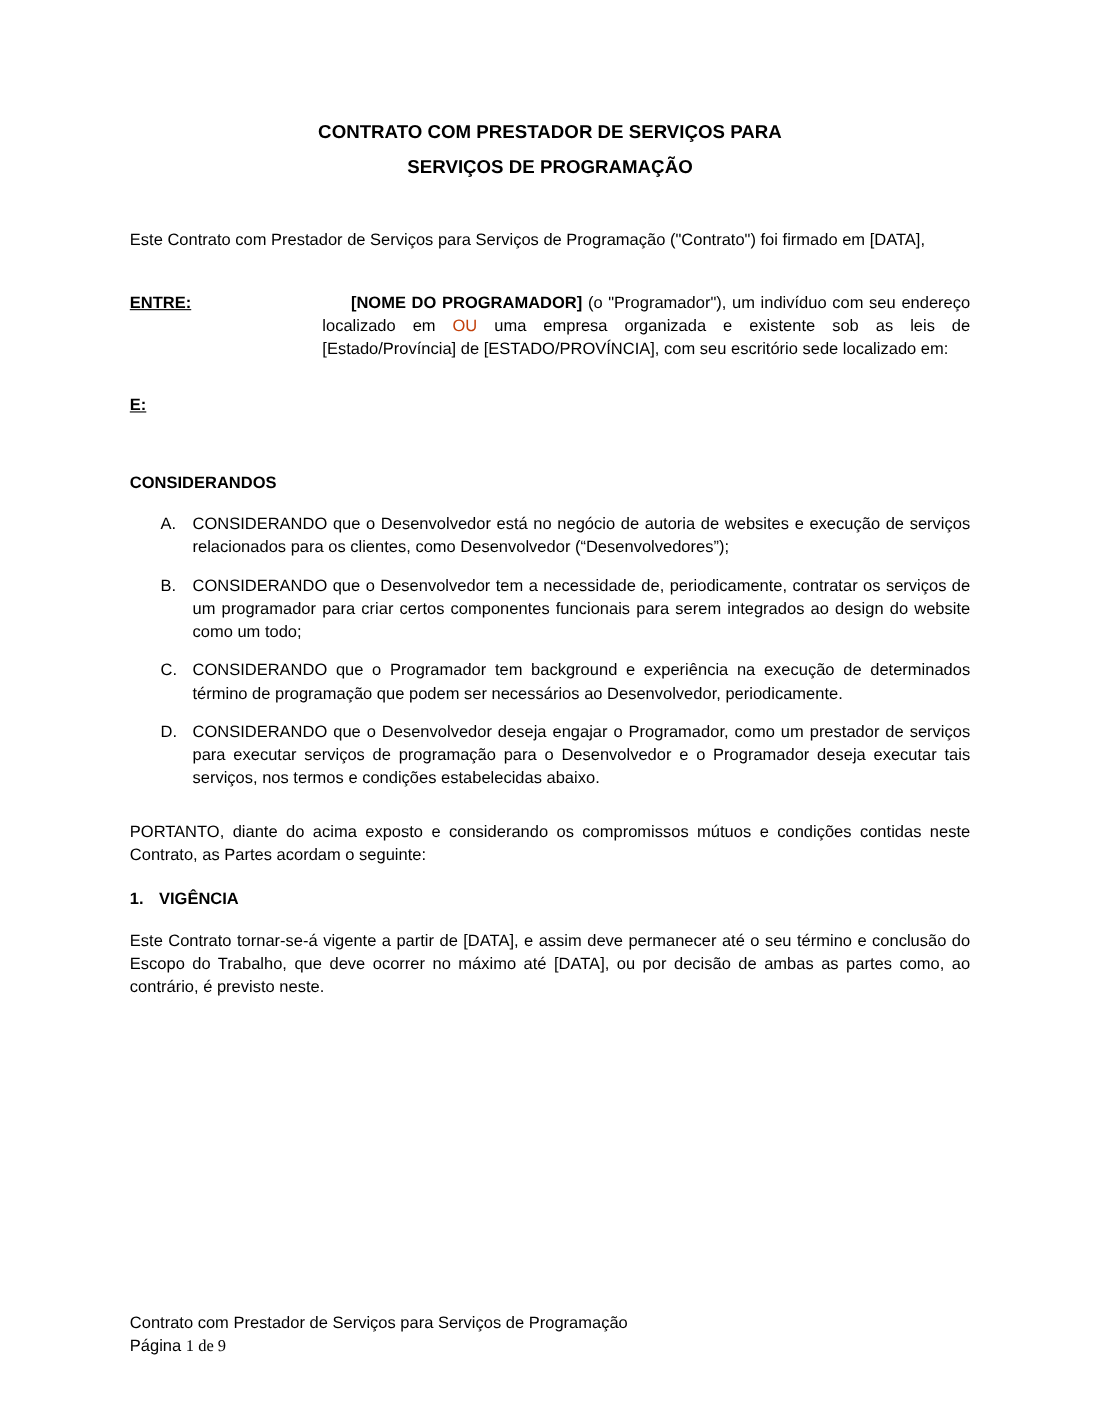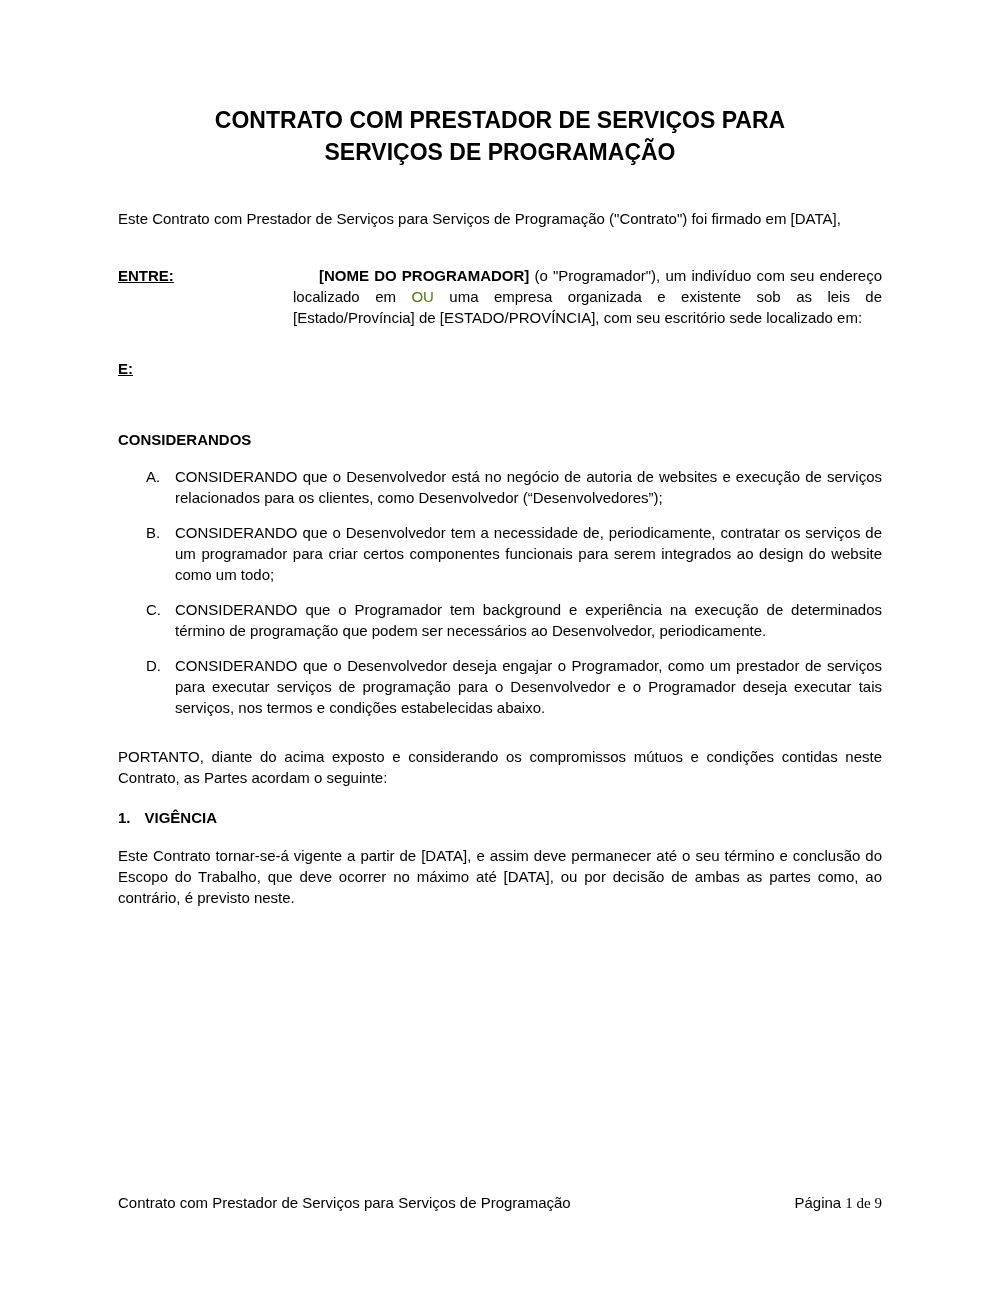--- a/index.html
+++ b/index.html
@@ -16,26 +16,26 @@
     overflow: hidden;
   }
   .content {
     position: absolute;
     left: 118px;
     top: 104px;
     width: 764px;
   }
   .b { font-weight: bold; padding-left: 26px; }
   .just { text-align: justify; }
-  .gray { color: #4d7c0f; }
+  .gray { color: #c2410c; }
 
   .doc-title {
     text-align: center;
     font-weight: bold;
-    font-size: 23px;
+    font-size: 17px;
     line-height: 32px;
     margin-bottom: 40px;
   }
   .intro { margin-bottom: 36px; }
 
   .party { display: flex; margin-bottom: 30px; }
   .party-label { width: 175px; flex-shrink: 0; font-weight: bold; text-decoration: underline; }
   .party-body { flex: 1; }
   .party-address { margin-top: 21px; }
 
@@ -49,20 +49,21 @@
   .section-heading { font-weight: bold; margin-top: 19px; margin-bottom: 17px; }
   .sec-title { margin-left: 14px; }
 
   .footer {
     position: absolute;
     left: 118px;
     width: 764px;
     top: 1192px;
     display: flex;
     justify-content: space-between;
+    flex-direction: column;
   }
   .page-num { font-family: "Liberation Serif", serif; }
 </style>
 </head>
 <body>
 
 <div class="page">
   <div class="content">
 
     <h1 class="doc-title">

